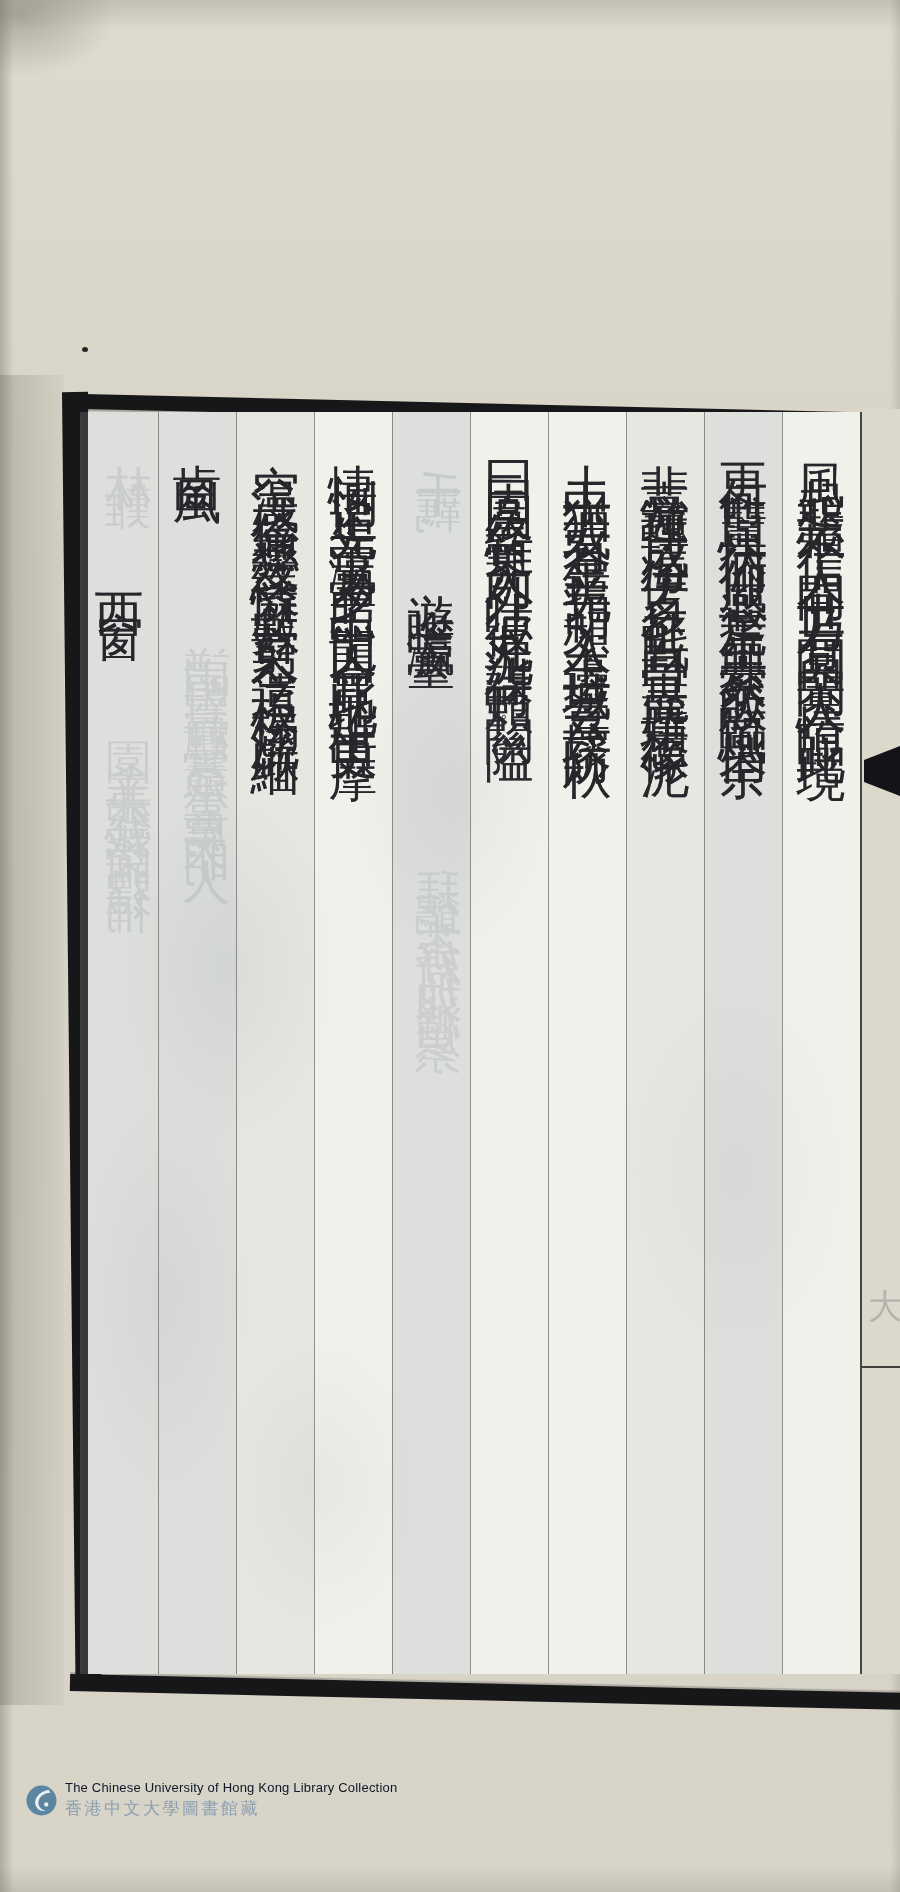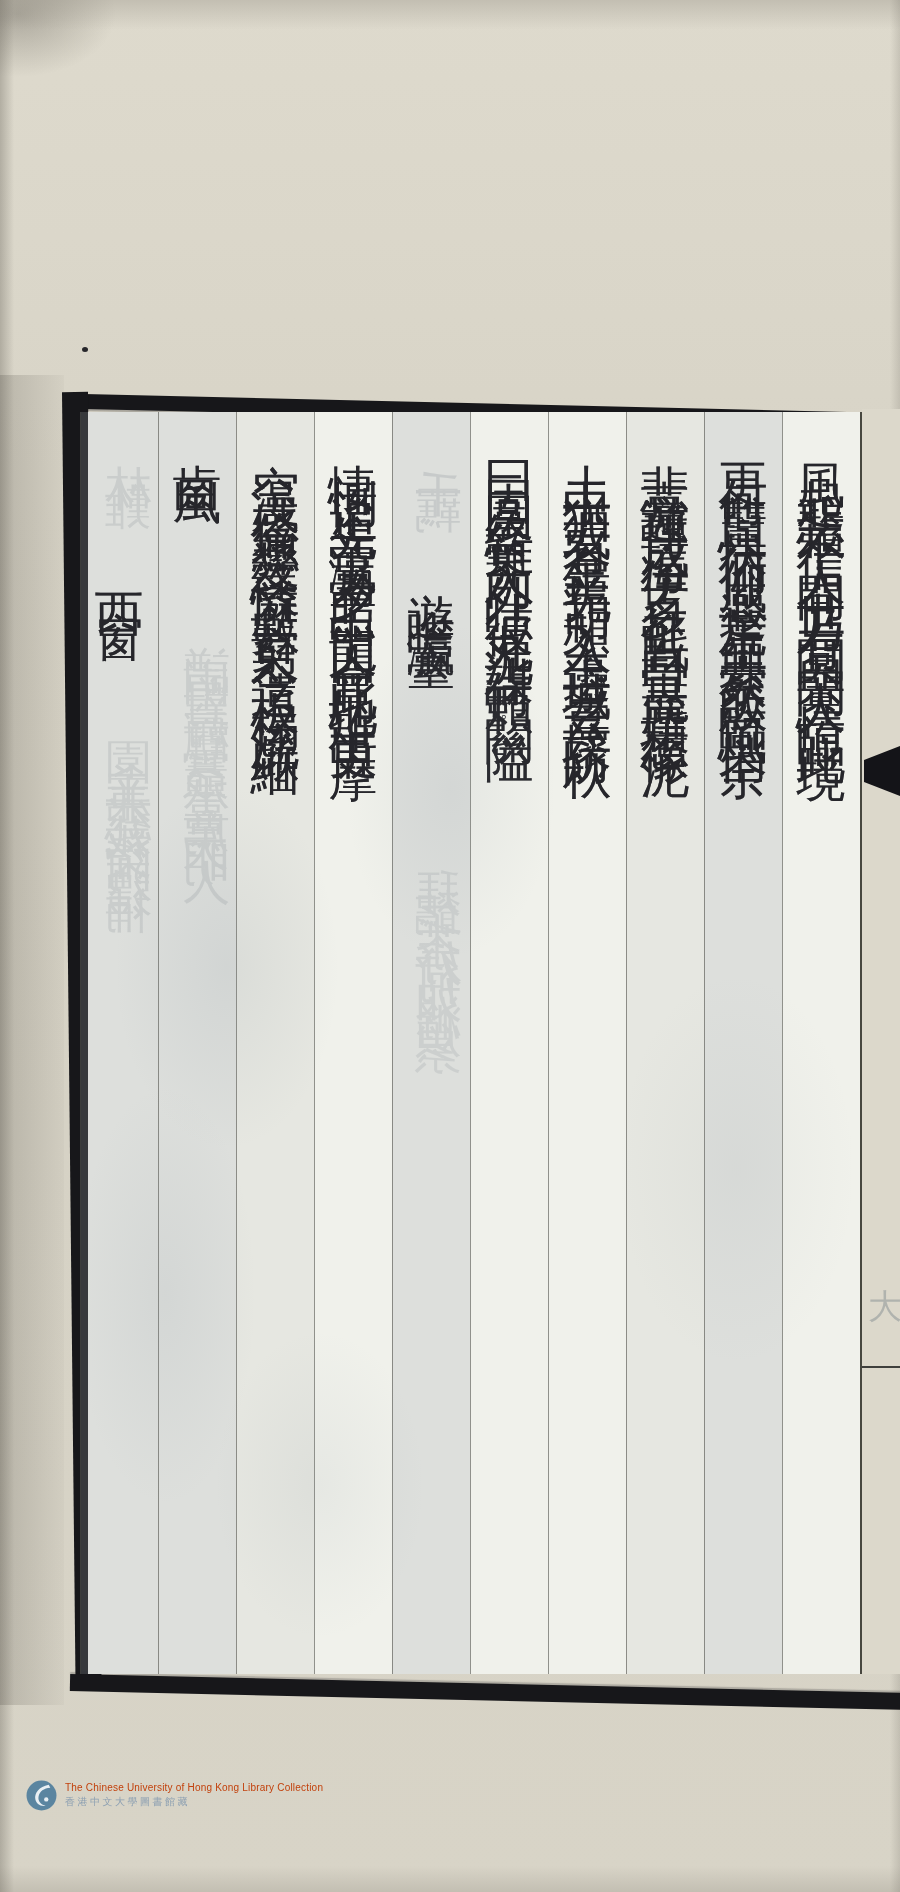--- a/index.html
+++ b/index.html
@@ -71,22 +71,22 @@
   
   .spine{position:absolute;left:862px;top:409px;width:38px;height:1265px;background:#dcd8cb;}
   .fishtail{position:absolute;left:864px;top:746px;width:36px;height:50px;background:#141418;
     clip-path:polygon(0 28%,100% 0,100% 100%,0 72%);}
   .spine-line{position:absolute;left:862px;top:1366px;width:38px;height:2px;background:#3f3f3c;}
   .spine-char{position:absolute;left:868px;top:1284px;font-size:34px;color:#9aa0a0;opacity:.65;}
   
   .watermark{position:absolute;left:26px;top:1780px;display:flex;align-items:center;gap:8px;}
   .wm-logo{width:31px;height:31px;flex:0 0 31px;}
   .wm-text{display:flex;flex-direction:column;gap:2px;}
-  .wm-en{font-family:"Liberation Sans","DejaVu Sans",sans-serif;font-size:10px;color:#c2410c;letter-spacing:.2px;}
-  .wm-cn{font-size:10px;color:#8da0b2;letter-spacing:2.5px;}
+  .wm-en{font-family:"Liberation Sans","DejaVu Sans",sans-serif;font-size:13px;color:#0f172a;letter-spacing:.2px;}
+  .wm-cn{font-size:17px;color:#8da0b2;letter-spacing:2.5px;}
 </style>
 </head>
 <body>
 
 <div class="vignette"></div>
 <div class="left-shadow"></div>
 
 <div class="bar bar-top"></div>
 <div class="bar bar-left"></div>
 <div class="bar bar-bottom"></div>

